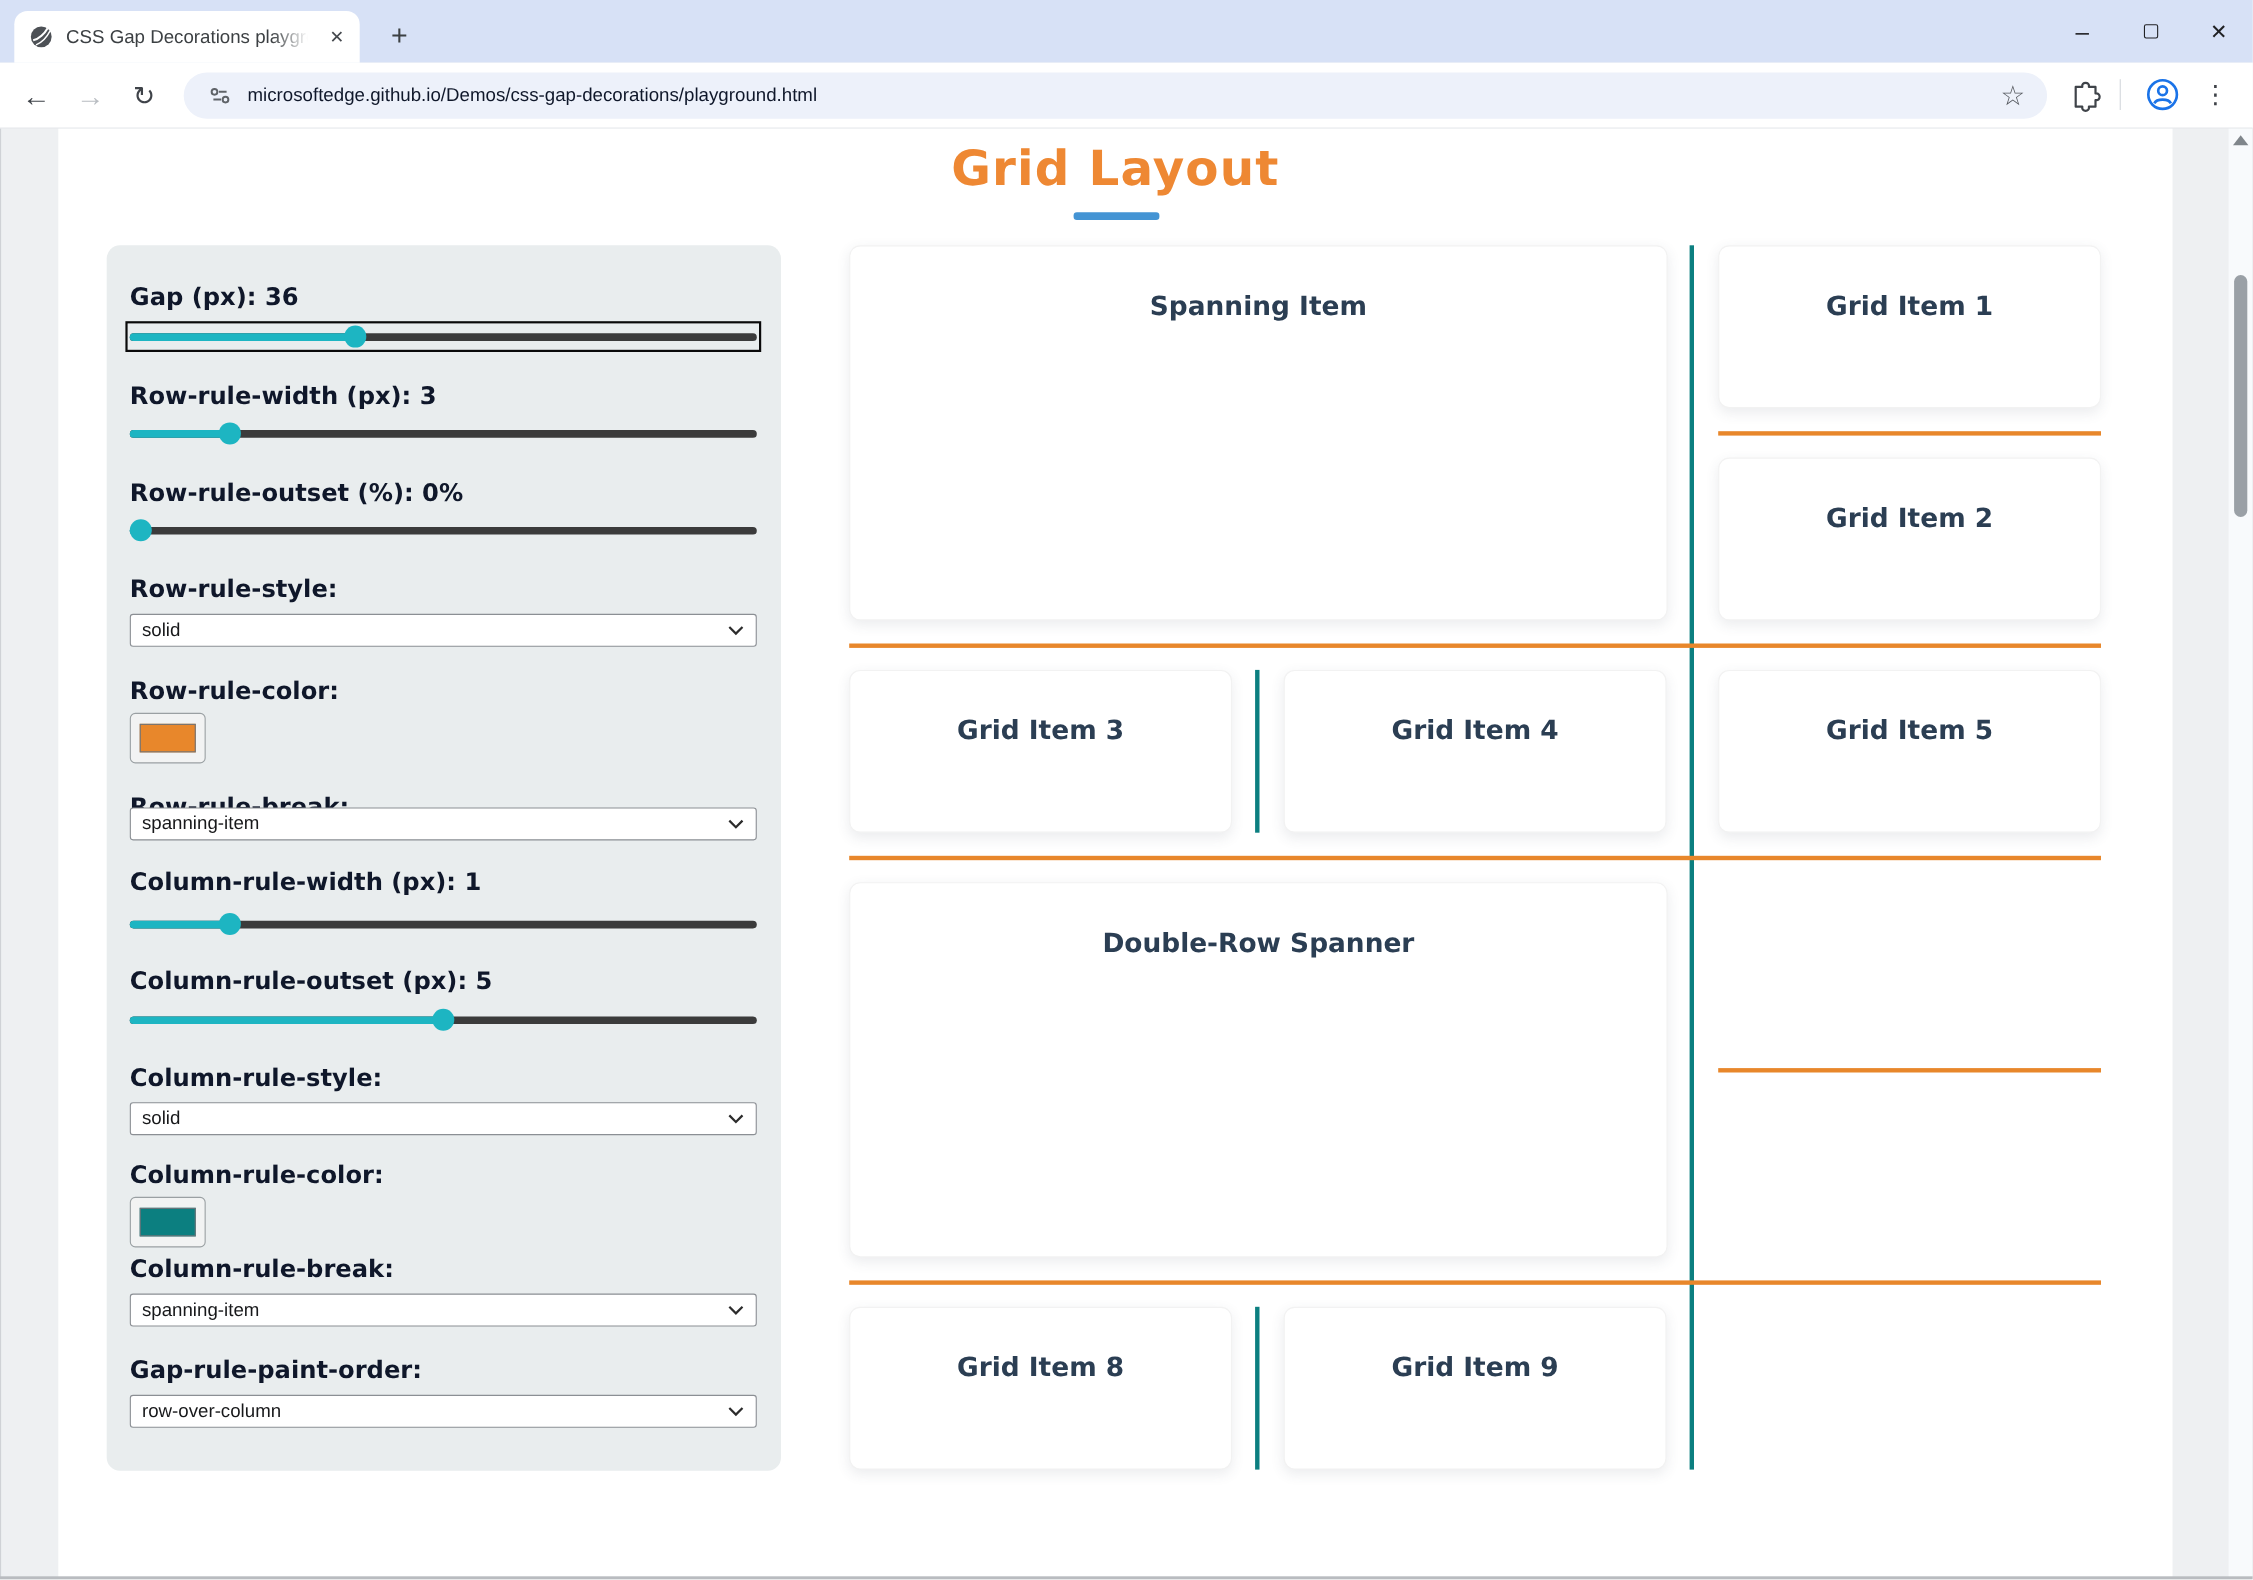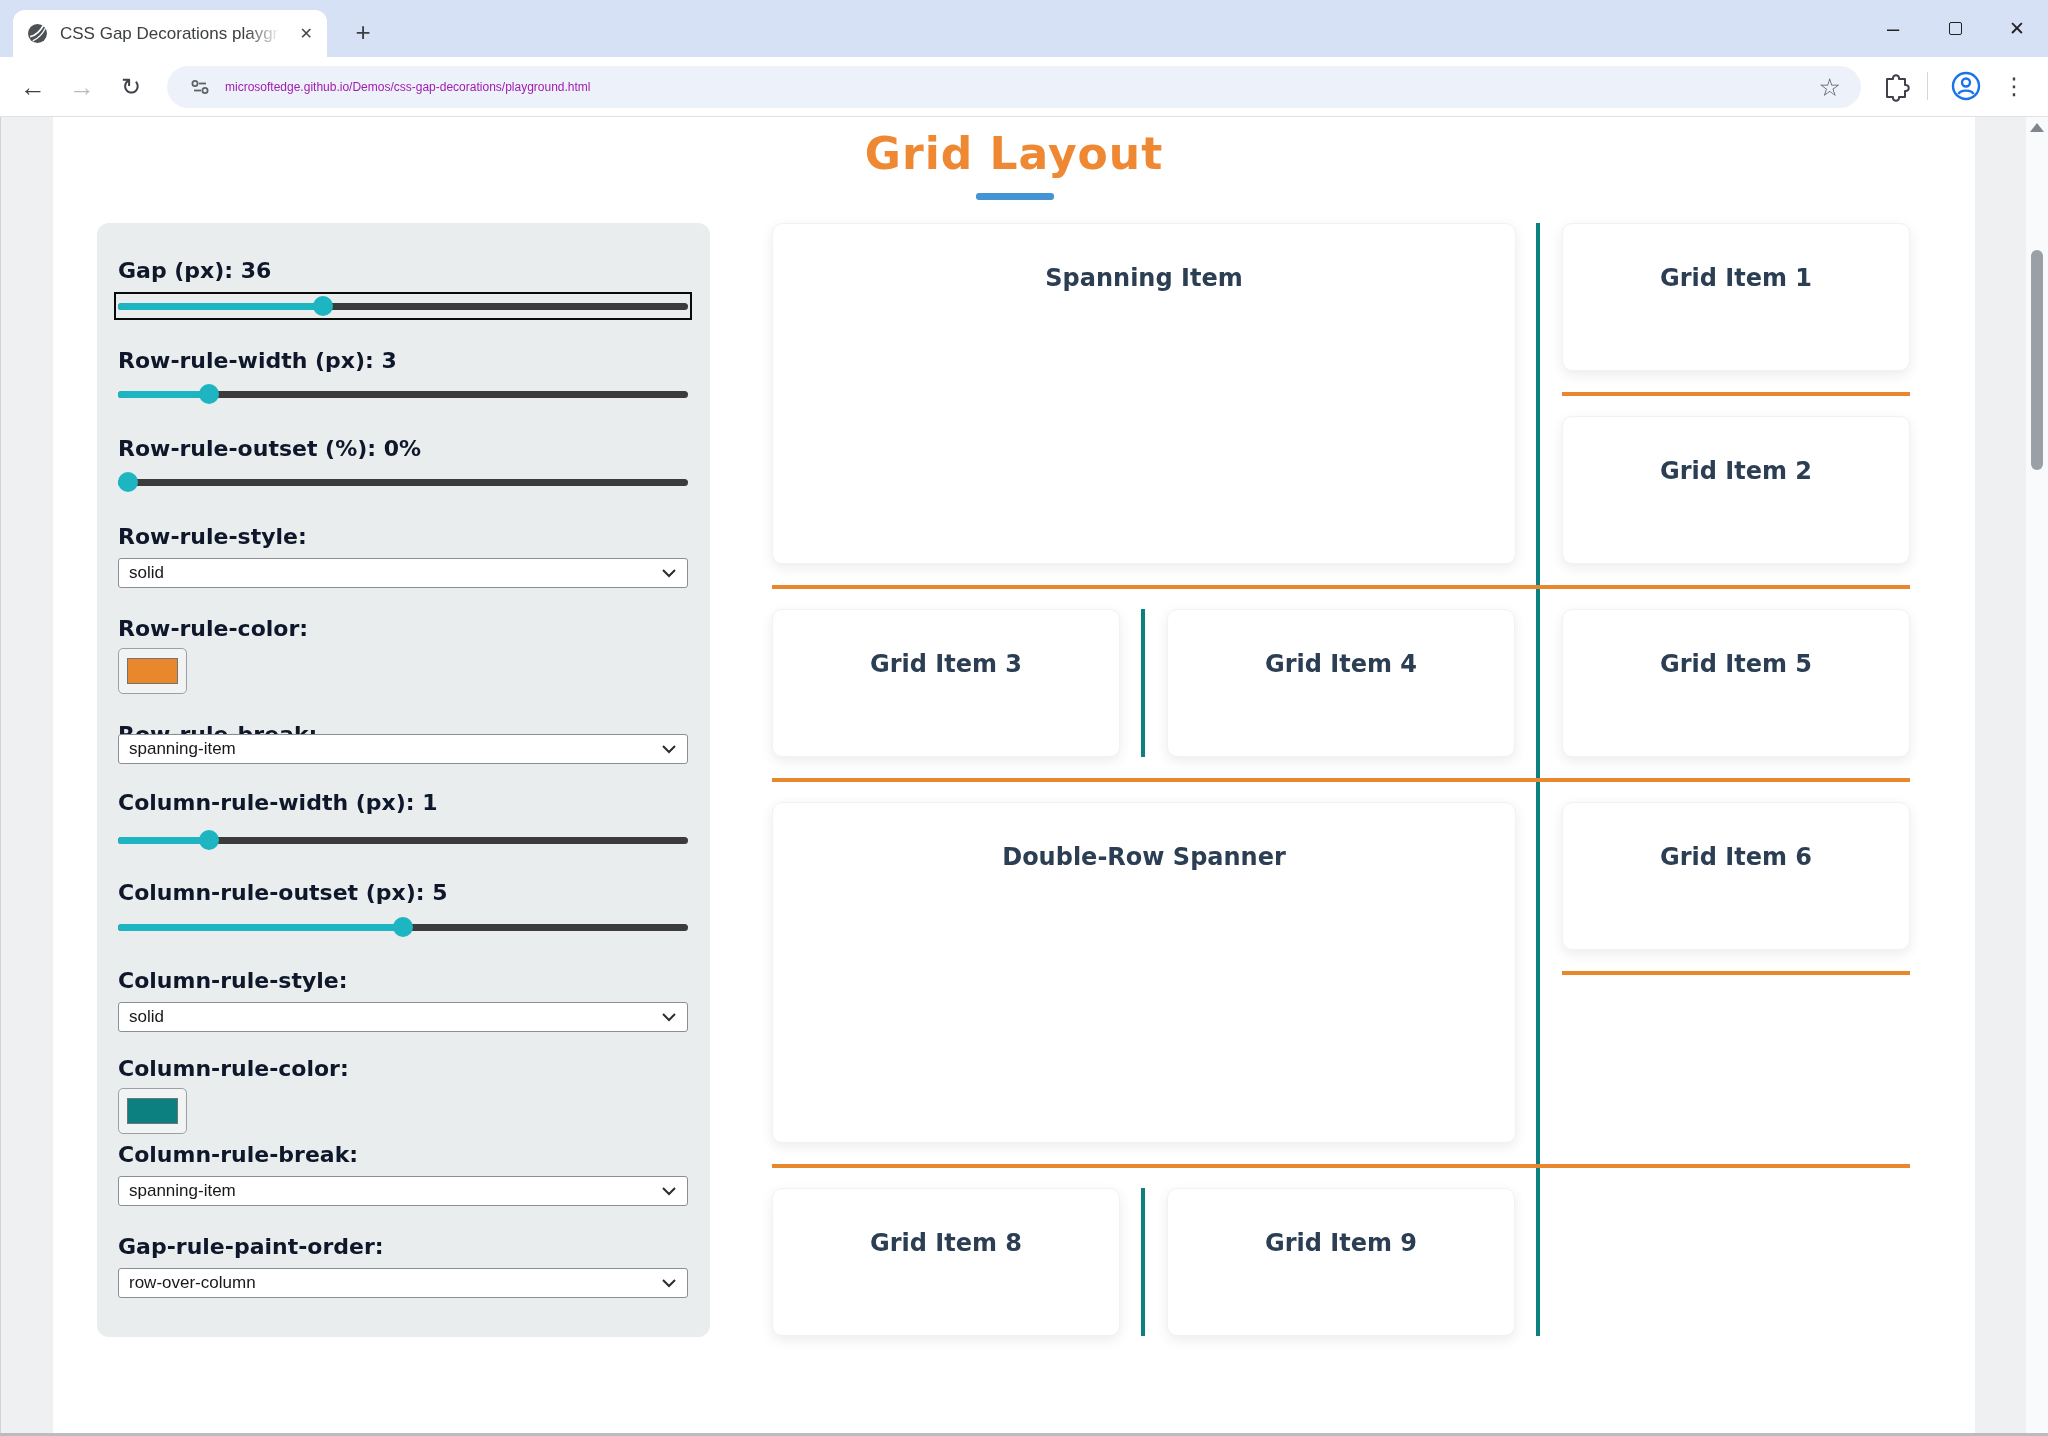--- a/index.html
+++ b/index.html
@@ -23,21 +23,21 @@
 
   .toolbar { position:absolute; left:0; top:57px; width:2048px; height:60px; background:#ffffff; border-bottom:1px solid #dfe1e5; }
   .nav-icon { position:absolute; top:66px; width:42px; height:42px; display:flex; align-items:center; justify-content:center;
               font-size:26px; color:#3f4349; border-radius:50%; }
   .nav-back { left:12px; }
   .nav-forward { left:61px; color:#b9bdc2; }
   .nav-reload { left:110px; font-size:24px; }
   .omnibox { position:absolute; left:167px; top:66px; width:1694px; height:42px; background:#edf1fa; border-radius:21px;
              display:flex; align-items:center; padding:0 16px; }
   .siteinfo-icon { width:22px; height:22px; flex:0 0 auto; margin-left:6px; }
-  .url-text { margin-left:14px; font-size:12px; color:#a21caf; white-space:nowrap; }
+  .url-text { margin-left:14px; font-size:17px; color:#0f172a; white-space:nowrap; }
   .star-icon { margin-left:auto; font-size:25px; color:#55585e; margin-right:4px; }
   .ext-icon { position:absolute; left:1880px; top:70px; width:32px; height:32px; }
   .toolbar-sep { position:absolute; left:1927px; top:72px; width:1px; height:28px; background:#d4d7dc; }
   .avatar-icon { position:absolute; left:1950px; top:70px; width:32px; height:32px; }
   .kebab-icon { position:absolute; left:1998px; top:68px; width:32px; height:36px; text-align:center;
                 font-size:23px; color:#3f4349; line-height:36px; }
 
   
   .viewport { position:absolute; left:0; top:117px; width:2048px; height:1317px; background:#eef0f2;
               border-left:1px solid #cfd2d6; border-right:1px solid #cfd2d6; }
@@ -231,21 +231,20 @@
   <div class="hrule" style="left: 1562px; top: 971px; width: 348px; background: rgb(232, 135, 43);"></div>
   <div class="hrule" style="left: 772px; top: 1164px; width: 1138px; background: rgb(232, 135, 43);"></div>
 
   <div class="card" style="left:772px;  top:223px;  width:744px; height:341px">Spanning Item</div>
   <div class="card" style="left:1562px; top:223px;  width:348px; height:148px">Grid Item 1</div>
   <div class="card" style="left:1562px; top:416px;  width:348px; height:148px">Grid Item 2</div>
   <div class="card" style="left:772px;  top:609px;  width:348px; height:148px">Grid Item 3</div>
   <div class="card" style="left:1167px; top:609px;  width:348px; height:148px">Grid Item 4</div>
   <div class="card" style="left:1562px; top:609px;  width:348px; height:148px">Grid Item 5</div>
   <div class="card" style="left:772px;  top:802px;  width:744px; height:341px">Double-Row Spanner</div>
-  <div class="card" style="left:1562px; top:802px;  width:348px; height:148px">Grid Item 6</div>
   <div class="card" style="left:772px;  top:1188px; width:348px; height:148px">Grid Item 8</div>
   <div class="card" style="left:1167px; top:1188px; width:348px; height:148px">Grid Item 9</div>
 
   <div class="scrollbar">
     <div class="sb-up"></div>
     <div class="sb-thumb"></div>
   </div>
 
   <div class="window-bottom"></div>
 </div>

